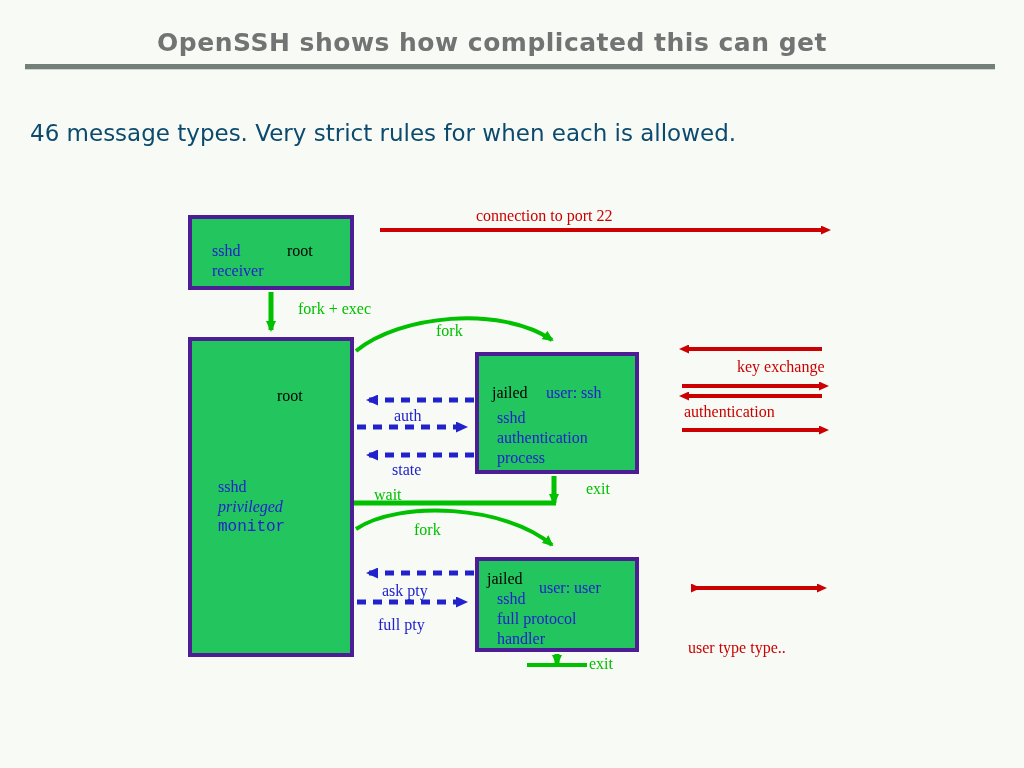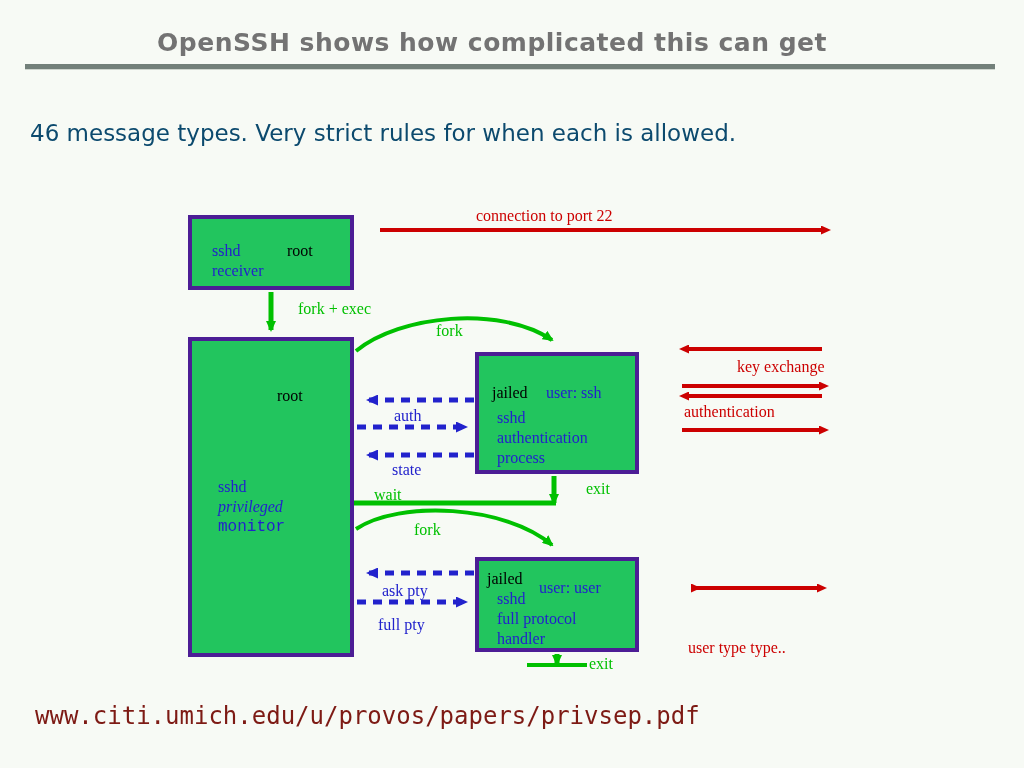--- a/index.html
+++ b/index.html
@@ -248,15 +248,14 @@
   <span class="lbl lbl-blue" style="left:378px; top:616px;">full pty</span>
 
   <span class="lbl lbl-green" style="left:589px; top:655px;">exit</span>
 
   <span class="lbl lbl-red" style="left:720px; top:358px;margin-left:17px;">key exchange</span>
 
   <span class="lbl lbl-red" style="left:684px; top:403px;">authentication</span>
 
   <span class="lbl lbl-red" style="left:688px; top:596px;margin-top:43px;">user type type..</span>
 
-  <div class="footer-url">www.citi.umich.edu/u/provos/papers/privsep.pdf</div>
 
 </div>
 
 </body></html>

